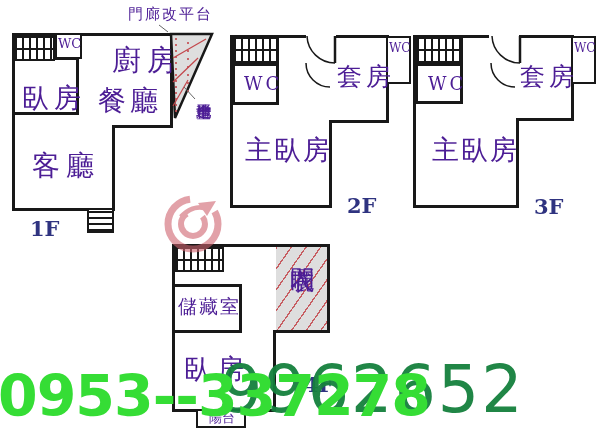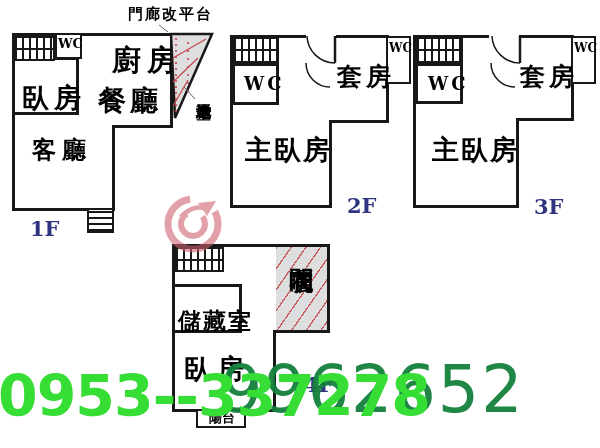--- a/index.html
+++ b/index.html
@@ -9,21 +9,21 @@
   .room{position:absolute;background:#ffffff;border:3px solid #181818;box-sizing:border-box;}
   .room.thin{border-width:2px;}
   .stairs{position:absolute;border:2px solid #181818;box-sizing:border-box;background:#fff;}
   .stairs .band{position:absolute;left:0;right:0;background:repeating-linear-gradient(90deg,#181818 0 2px,transparent 2px 7px);}
   .stairs .b1{top:0;height:46%;border-bottom:2px solid #181818;}
   .stairs .b2{bottom:0;height:44%;}
   .hstairs{position:absolute;border:2px solid #181818;box-sizing:border-box;
            background:repeating-linear-gradient(0deg,#181818 0 2px,#fff 2px 6px);}
   .hatch{position:absolute;background-color:#dedede;
          background-image:repeating-linear-gradient(125deg,rgba(195,70,75,.85) 0 1.3px,transparent 1.3px 12px);}
-  .lbl{position:absolute;color:#000000;font-weight:bold;line-height:1.05;white-space:nowrap;}
+  .lbl{position:absolute;color:#4c1d95;font-weight:normal;line-height:1.05;white-space:nowrap;}
   .vtext{writing-mode:vertical-rl;text-orientation:upright;white-space:normal;}
   .flabel{position:absolute;color:#2f3380;font-weight:bold;font-family:"DejaVu Serif",serif;text-align:right;}
   .overlay{position:absolute;left:0;top:0;z-index:2;pointer-events:none;}
   .wm-brand{position:absolute;left:230px;top:200px;z-index:3;color:#b2b2b2;opacity:.85;
             font-size:42px;font-weight:bold;letter-spacing:7px;white-space:nowrap;}
   .wm-num{position:absolute;left:221px;top:352px;z-index:3;color:#15803d;opacity:.95;
           font-size:65px;letter-spacing:2px;font-family:"DejaVu Sans",sans-serif;white-space:nowrap;}
   .legend{position:absolute;left:377px;top:423px;z-index:4;color:#2f3380;font-weight:bold;
           font-size:19px;letter-spacing:1px;white-space:nowrap;}
   .contact{position:absolute;left:2px;top:368px;z-index:5;display:flex;align-items:center;
@@ -47,21 +47,21 @@
     <div class="room" style="left:12px;top:57px;width:67px;height:58px;"></div>
     <div class="stairs" style="left:13px;top:36px;width:42px;height:25px;">
         <div class="band b1"></div>
         <div class="band b2"></div>
       </div>
     <div class="hstairs" style="left:87px;top:208px;width:27px;height:25px;"></div>
     <div class="lbl" style="left:58px;top:37px;font-size:13px;">WC</div>
     <div class="lbl" style="left:22px;top:84px;font-size:27px;letter-spacing:5px;">臥房</div>
     <div class="lbl" style="left:112px;top:45px;font-size:29px;letter-spacing:6px;">廚房</div>
     <div class="lbl" style="left:98px;top:86px;font-size:28px;letter-spacing:4px;">餐廳</div>
-    <div class="lbl" style="left:32px;top:137px;font-size:24px;letter-spacing:6px;">客廳</div>
+    <div class="lbl" style="left:32px;top:151px;font-size:28px;letter-spacing:6px;">客廳</div>
     <div class="flabel" style="left:30px;top:216px;font-size:21px;">1F</div>
     <div class="lbl" style="left:128px;top:7px;font-size:15px;letter-spacing:2px;">門廊改平台</div>
     <div class="lbl vtext" style="left:195px;top:92px;font-size:15px;height:102px;">空地增建平台</div>
   </div>
 
   <div>
     <div class="wall" style="left:230px;top:35px;width:76px;height:3px;"></div>
     <div class="wall" style="left:336px;top:35px;width:53px;height:3px;"></div>
     <div class="wall" style="left:230px;top:35px;width:3px;height:173px;"></div>
     <div class="wall" style="left:230px;top:205px;width:102px;height:3px;"></div>
@@ -109,21 +109,21 @@
     <div class="wall" style="left:273px;top:330px;width:57px;height:3px;"></div>
     <div class="wall" style="left:273px;top:330px;width:3px;height:82px;"></div>
     <div class="wall" style="left:172px;top:409px;width:104px;height:3px;"></div>
     <div class="hatch" style="left:276px;top:247px;width:51px;height:83px;"></div>
     <div class="stairs" style="left:174px;top:247px;width:50px;height:25px;">
         <div class="band b1"></div>
         <div class="band b2"></div>
       </div>
     <div class="room" style="left:172px;top:284px;width:70px;height:49px;"></div>
     <div class="room thin" style="left:196px;top:409px;width:50px;height:19px;"></div>
-    <div class="lbl" style="left:178px;top:309px;font-size:23px;letter-spacing:2px;">儲藏室</div>
+    <div class="lbl" style="left:178px;top:297px;font-size:19px;letter-spacing:2px;">儲藏室</div>
     <div class="lbl vtext" style="left:289px;top:249px;font-size:24px;height:82px;">曬衣間</div>
     <div class="lbl" style="left:184px;top:355px;font-size:27px;letter-spacing:6px;">臥房</div>
     <div class="lbl" style="left:209px;top:411px;font-size:13px;">陽台</div>
     <div class="flabel" style="left:304px;top:372px;font-size:21px;">4F</div>
   </div>
 
   <svg class="overlay" width="600" height="448" viewBox="0 0 600 448">
     <path d="M171,34 L212,34 L175,118 Z" fill="#dedede" stroke="#181818" stroke-width="2.5"></path>
     <g stroke="#c3464b" stroke-width="1.2">
       <line x1="173" y1="58" x2="206" y2="39"></line>

